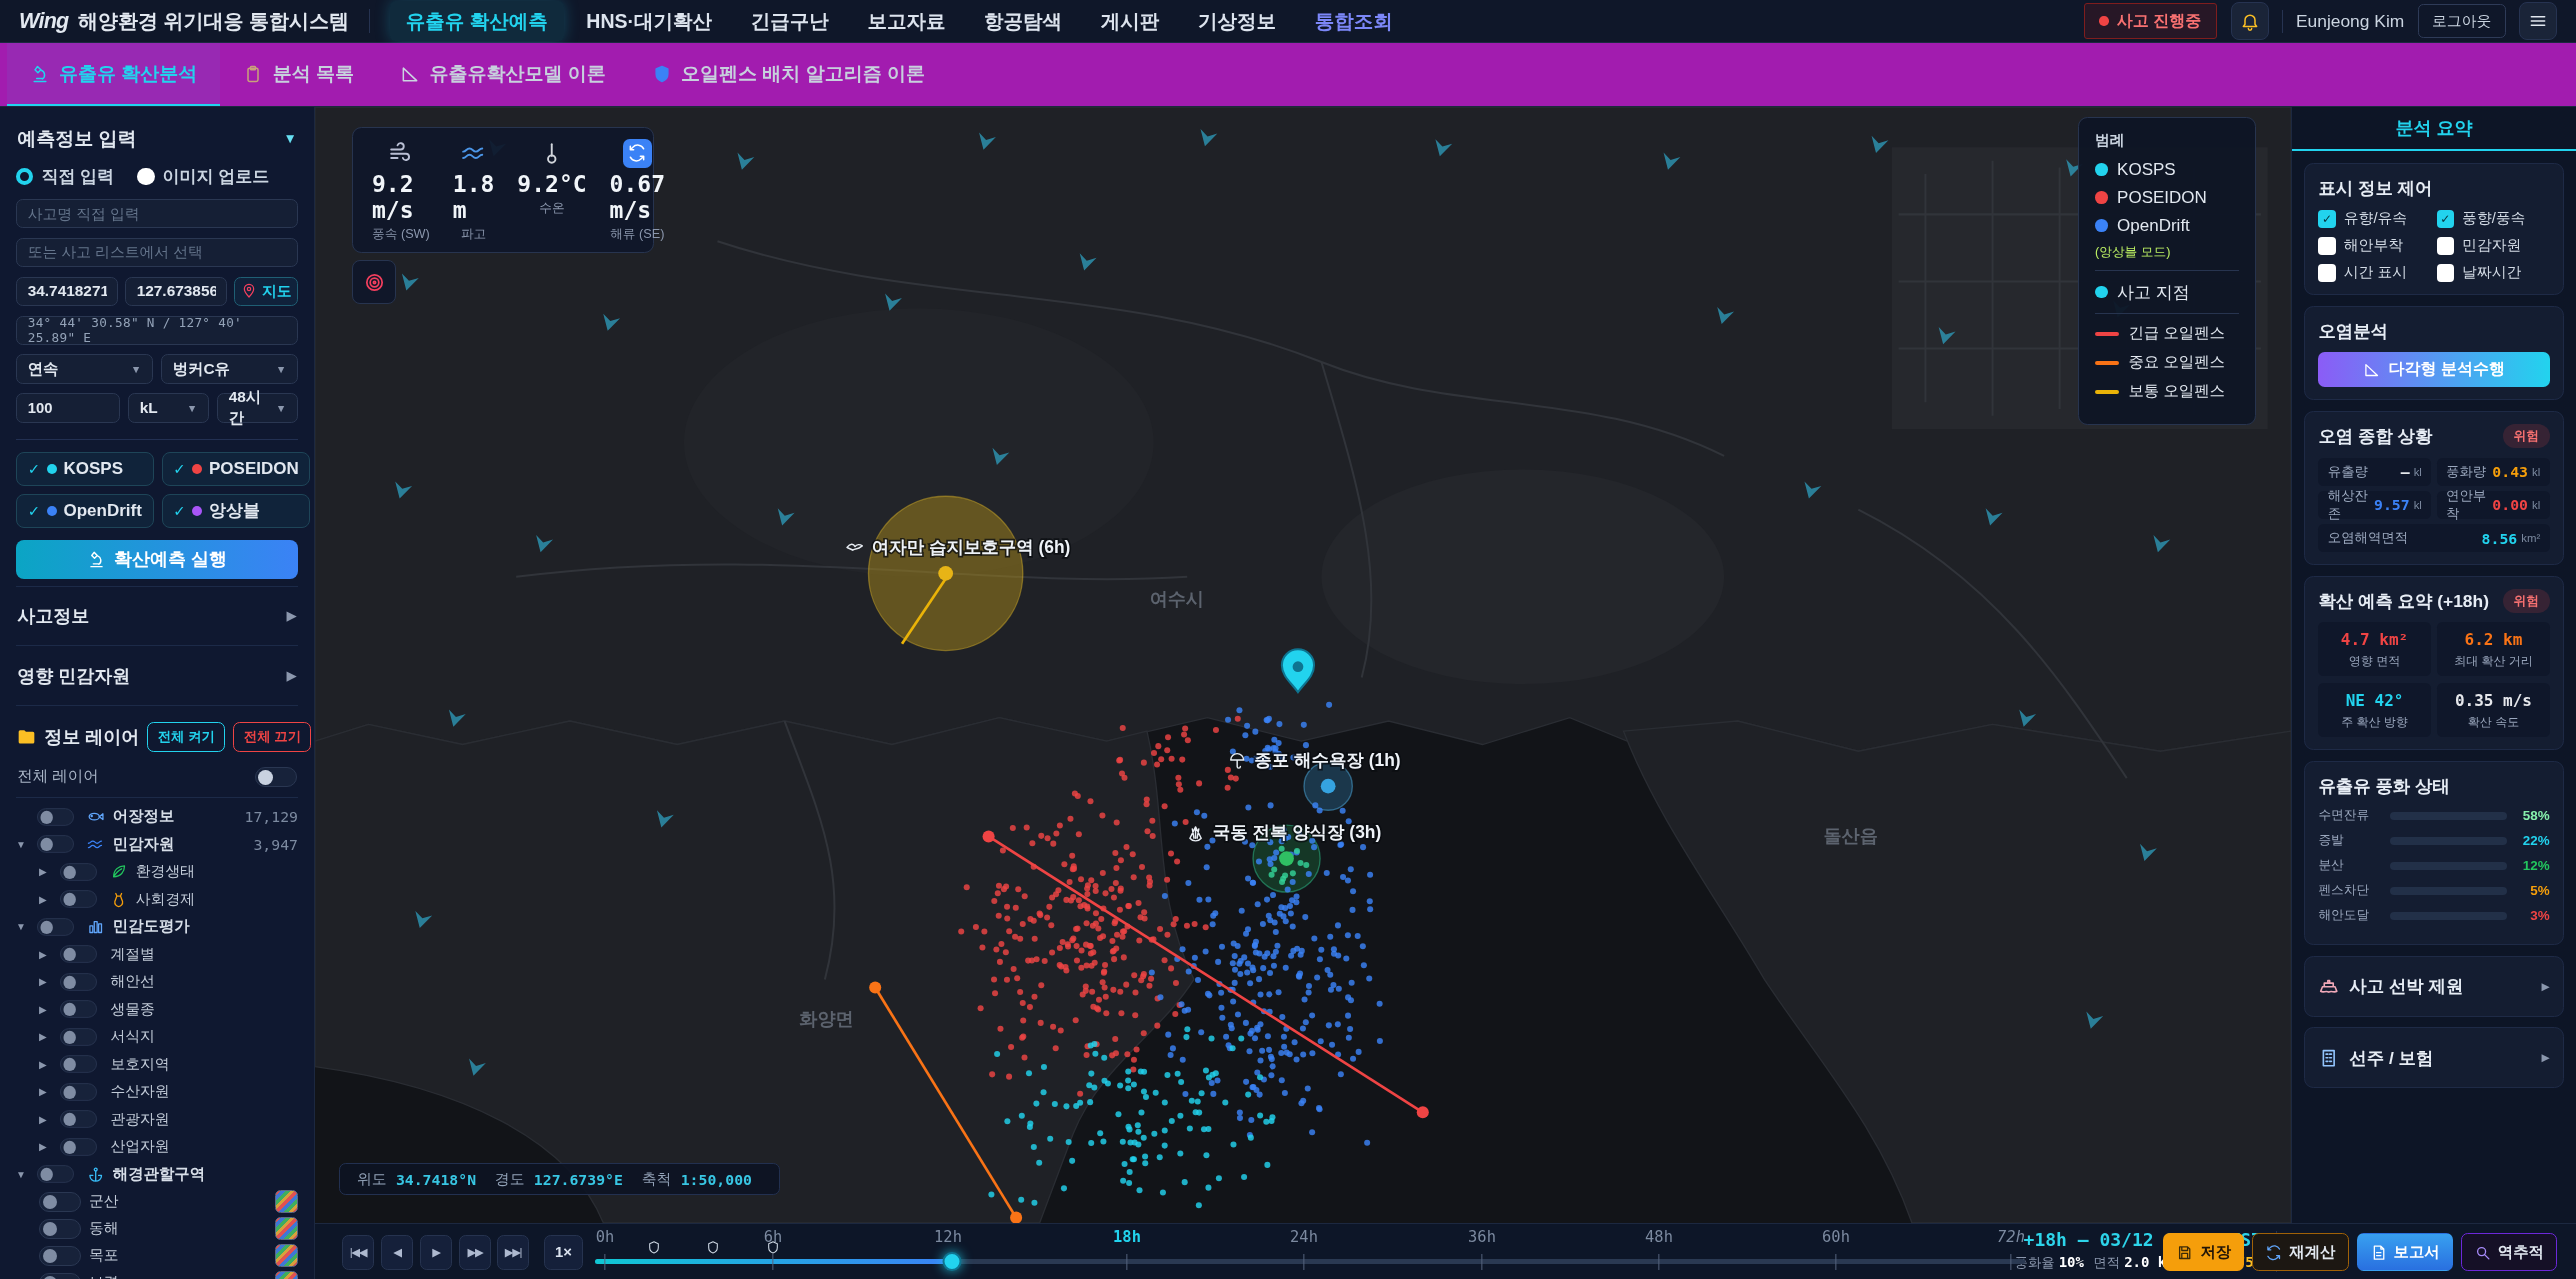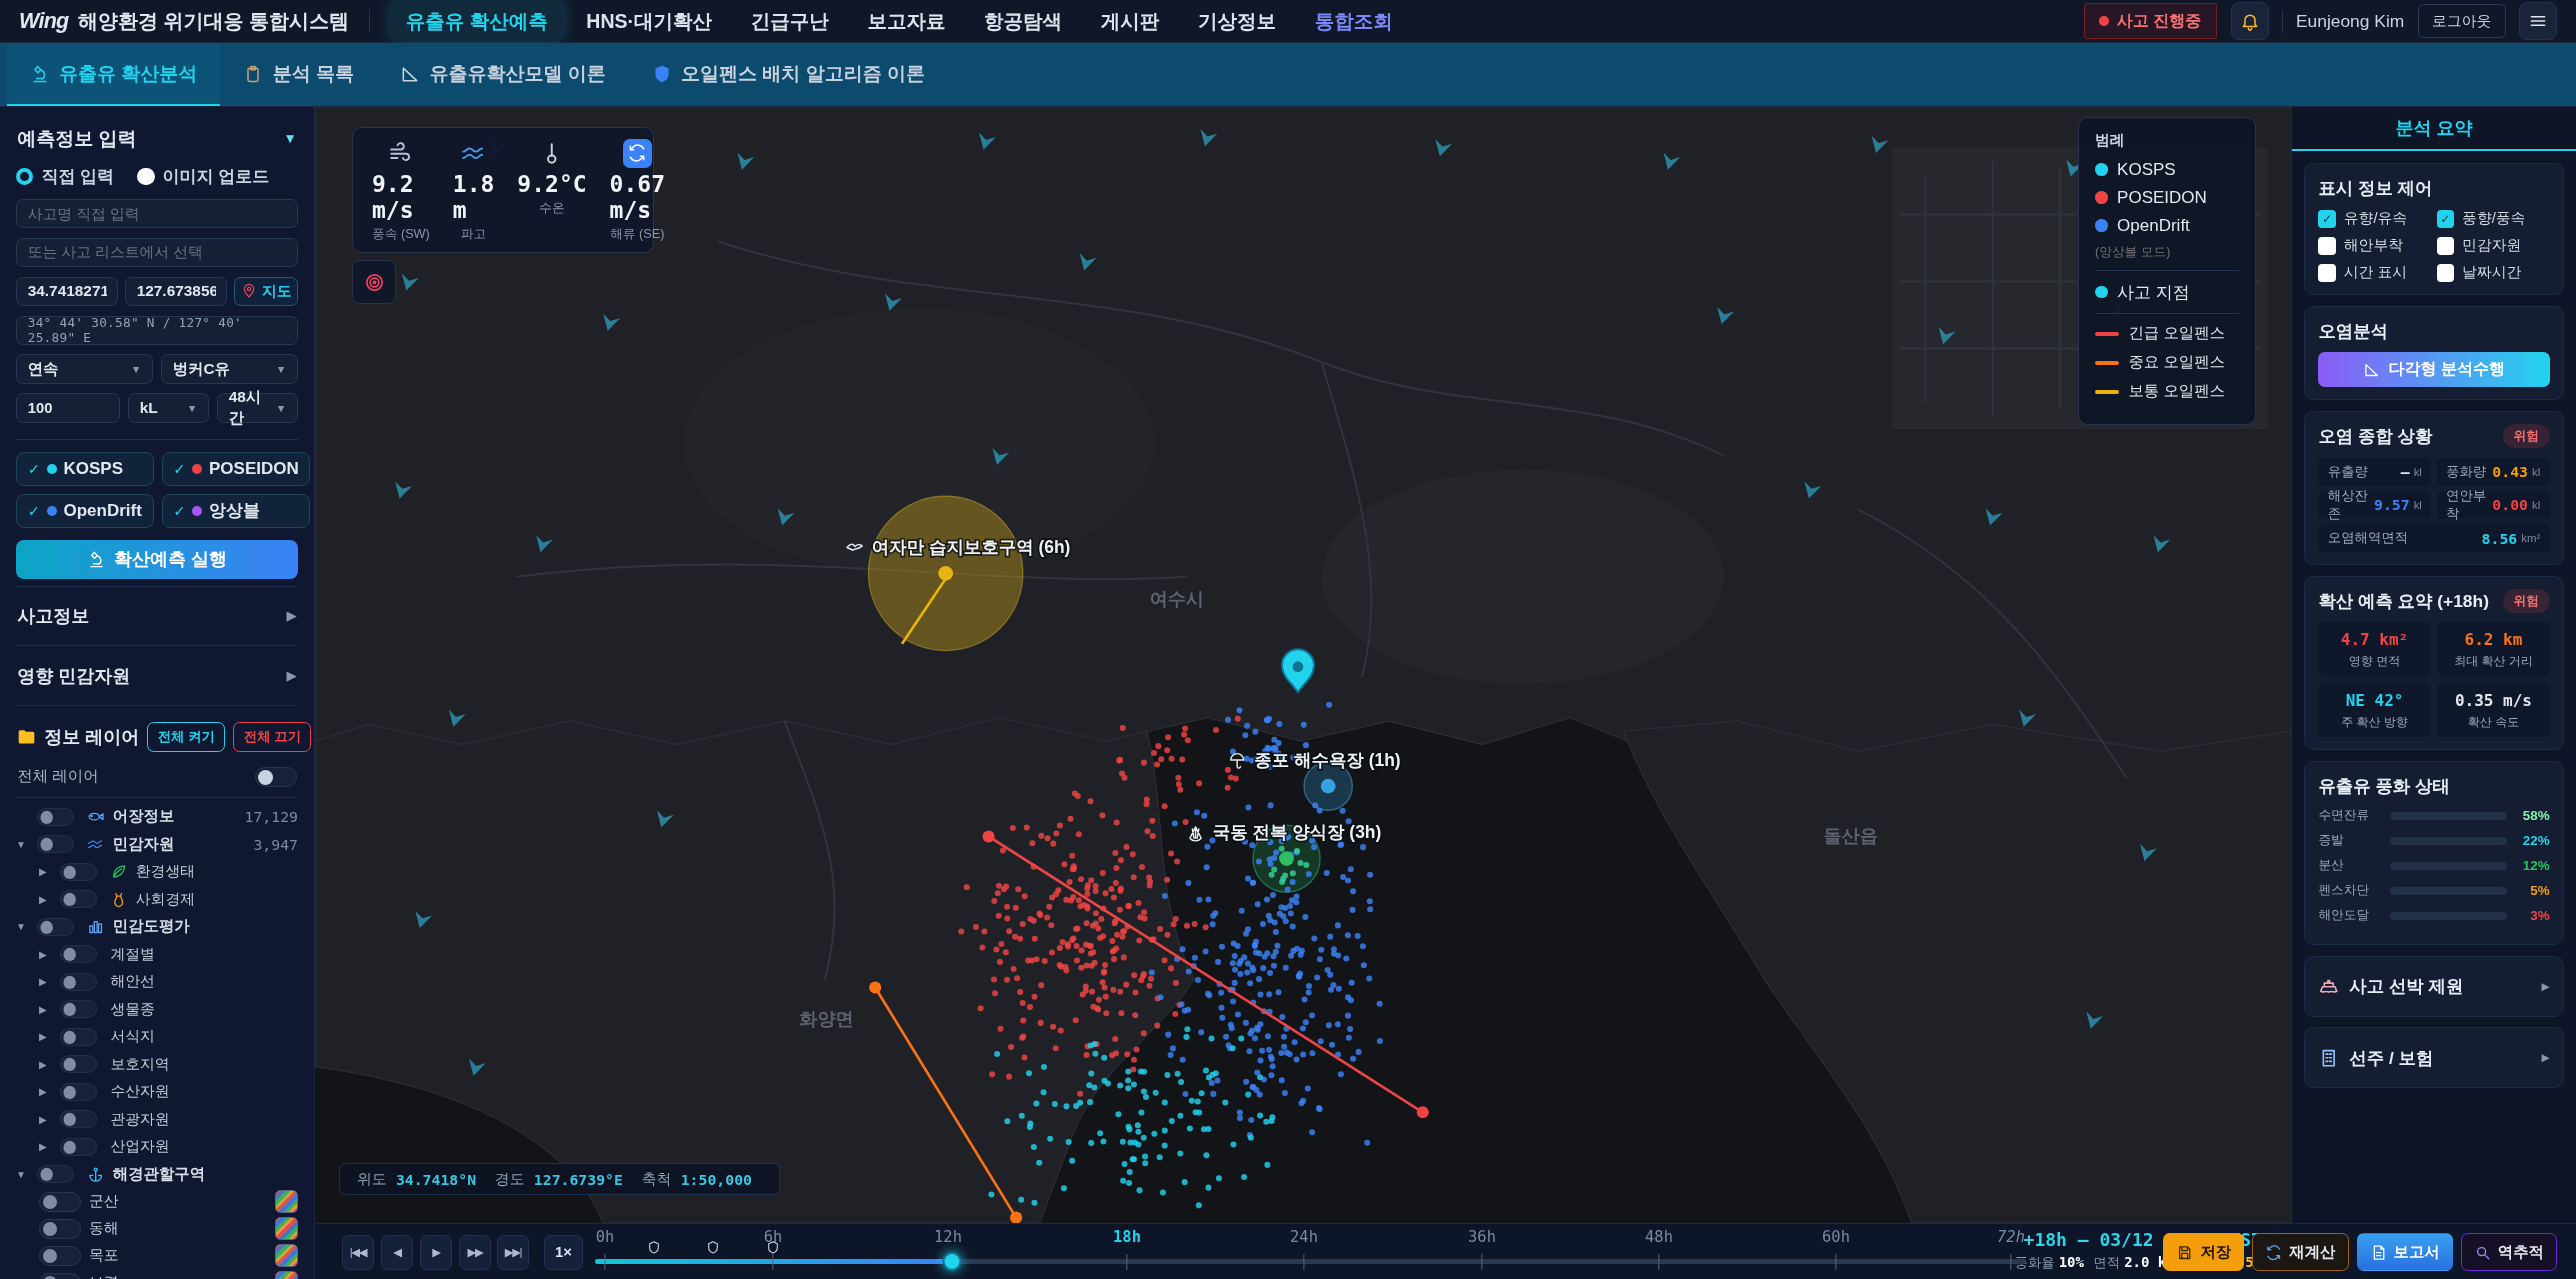--- a/index.html
+++ b/index.html
@@ -20,21 +20,21 @@
   .navitem.highlight { color:#7c87f8; }
   .top-right { display:flex; align-items:center; gap:13.4px; }
   .incident-badge { display:flex; align-items:center; gap:8px; border:0.7px solid #7f1d1d; background:rgba(127,29,29,0.22); color:#f87171; font-size:16px; font-weight:bold; border-radius:3px; padding:6.7px 14.8px; white-space:nowrap; }
   .incident-badge .dot { width:9.4px; height:9.4px; border-radius:50%; background:#ef4444; }
   .icon-btn { width:38px; height:38px; border-radius:8px; background:#1a2438; border:0.7px solid #263351; display:flex; align-items:center; justify-content:center; cursor:pointer; }
   .user-name { font-size:17.4px; color:#cbd5e1; white-space:nowrap; }
   .logout { background:none; border:0.7px solid #2e3b58; border-radius:5.4px; color:#cbd5e1; font-size:14.8px; padding:6.7px 13.4px; cursor:pointer; white-space:nowrap; }
   .tr-sep { width:0.7px; height:23px; background:#263351; }
 
   
-  .tabbar { height:64px; background:#0c4a6e; border-bottom:0.7px solid #1c2840; display:flex; align-items:stretch; padding:0 6.7px; flex:0 0 64px;text-align:center; }
+  .tabbar { height:64px; background:#a21caf; border-bottom:0.7px solid #1c2840; display:flex; align-items:stretch; padding:0 6.7px; flex:0 0 64px;text-align:center; }
   .tab { display:flex; align-items:center; gap:9.4px; font-size:19px; font-weight:bold; color:#c7d0dd; padding:0 23px; border-bottom:2.7px solid transparent; cursor:pointer; white-space:nowrap; }
   .tab.active { color:#22d3ee; background:rgba(34,211,238,0.07); border-bottom-color:#22d3ee; }
 
   
   .content { flex:1; display:flex; min-height:0; }
   .sidebar { width:315px; flex:0 0 315px; background:#0f1830; border-right:0.7px solid #1c2840; padding:13.4px 16px; overflow:hidden; }
   .mainwrap { flex:1; display:flex; flex-direction:column; min-width:0; }
   .maprow { flex:1; display:flex; min-height:0; }
   .map { position:relative; width:1976px; flex:0 0 1976px; background:#121418; overflow:hidden; }
   .rightpanel { width:285px; flex:0 0 285px; background:#0d1526; border-left:0.7px solid #1c2840; display:flex; flex-direction:column; overflow:hidden; }
@@ -90,21 +90,21 @@
   .witem { display:flex; flex-direction:column; align-items:center; gap:2.7px; }
   .witem .wval { font-size:23px; font-weight:bold; color:#f1f5f9; }
   .witem .wlbl { font-size:12.7px; color:#8b97ad; white-space:nowrap; }
   .wicon { height:29.5px; display:flex; align-items:center; justify-content:center; }
   .wicon.boxed { width:29.5px; background:#3b82f6; border-radius:6.7px; }
   .targetbtn { position:absolute; left:37px; top:153px; width:44px; height:44px; background:rgba(15,23,42,0.93); border:0.7px solid #27344f; border-radius:8px; display:flex; align-items:center; justify-content:center; cursor:pointer; }
   .legend { position:absolute; right:35px; top:10px; width:178px; background:rgba(14,21,37,0.95); border:0.7px solid #27344f; border-radius:9.4px; padding:13.4px 16px; }
   .lg-title { font-size:14.8px; font-weight:bold; color:#cbd5e1; margin-bottom:9.4px; }
   .lg-row { display:flex; align-items:center; gap:9.4px; font-size:17px; color:#e2e8f0; margin-bottom:8px; }
   .lg-row .ldot { width:12.7px; height:12.7px; border-radius:50%; flex:0 0 12.7px; }
-  .lg-note { font-size:12.7px; color:#737373; margin:1.3px 0 2.7px; }
+  .lg-note { font-size:12.7px; color:#bef264; margin:1.3px 0 2.7px; }
   .lg-hr { border:none; border-top:0.7px solid #27344f; margin:9.4px 0; }
   .lg-row .lline { width:24px; height:4px; border-radius:2px; flex:0 0 24px; }
   .lg-row.fence { font-size:15.4px; }
   .coordbar { position:absolute; left:23.5px; bottom:28px; height:32px; background:rgba(13,20,35,0.92); border:0.7px solid #223050; border-radius:6.7px; display:flex; align-items:center; gap:9.4px; padding:0 17.4px; font-size:14.8px; }
   .coordbar .cl { color:#93a3b8; }
   .coordbar .cv { color:#38c6e3; font-weight:bold; font-family:"DejaVu Sans Mono",monospace; margin-right:9.4px; }
 
   
   .rp-head { height:44px; flex:0 0 44px; display:flex; align-items:center; justify-content:center; font-size:18px; font-weight:bold; color:#22d3ee; border-bottom:2px solid #22d3ee; }
   .rp-scroll { flex:1; overflow:hidden; padding:12px 12px 0; }

